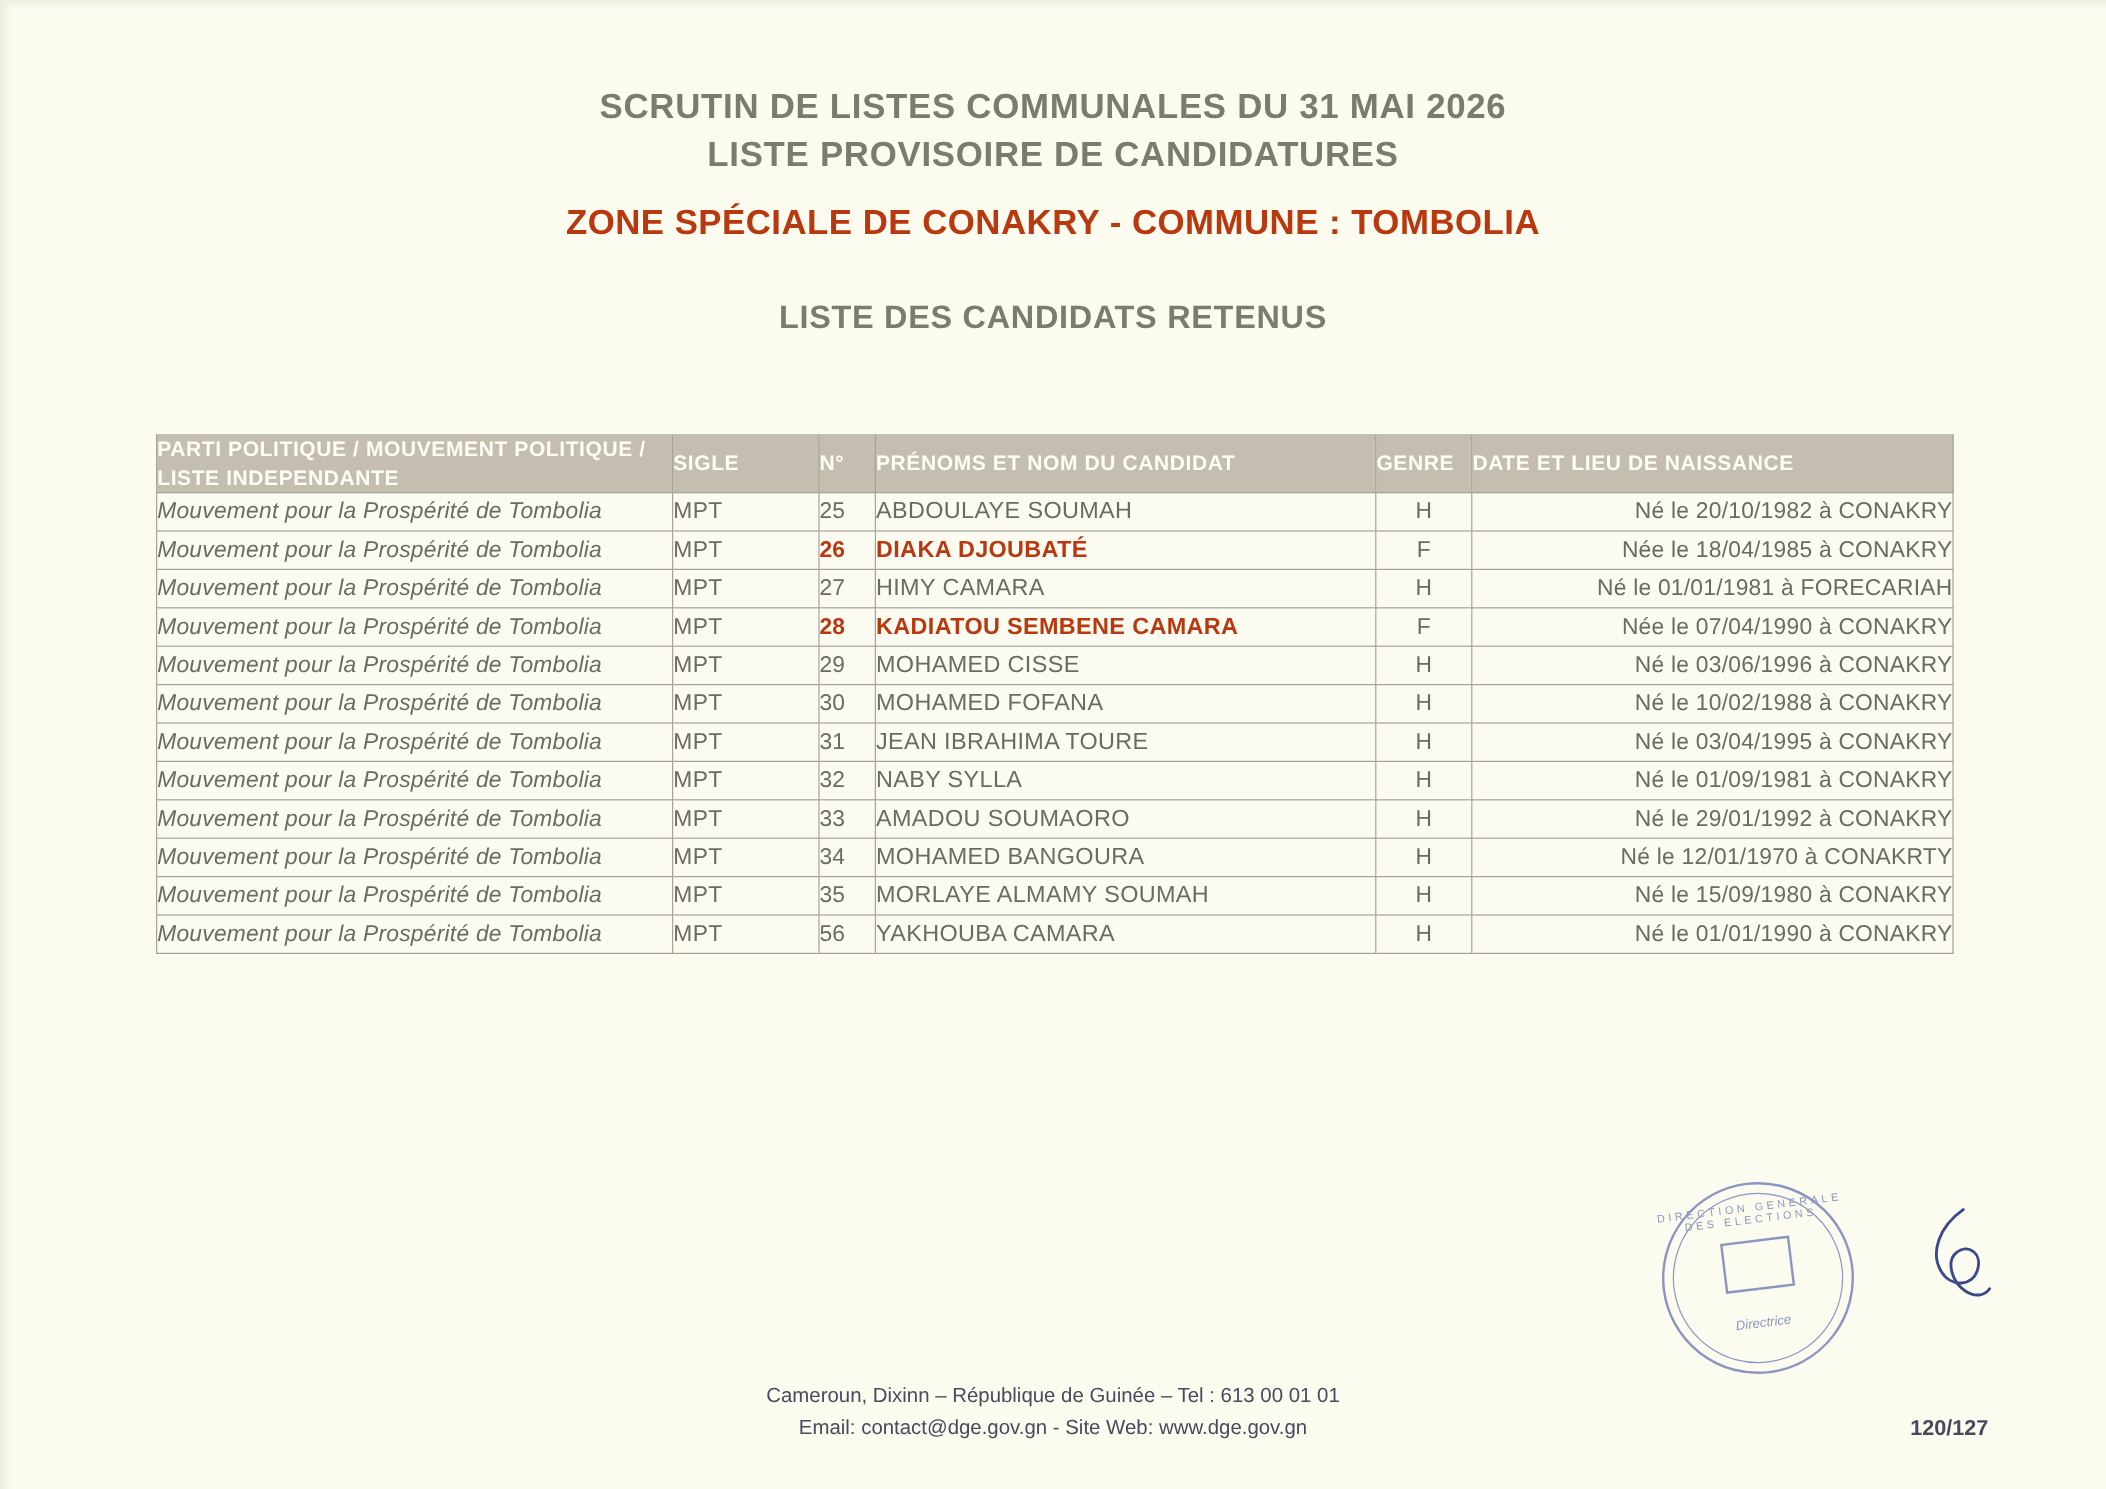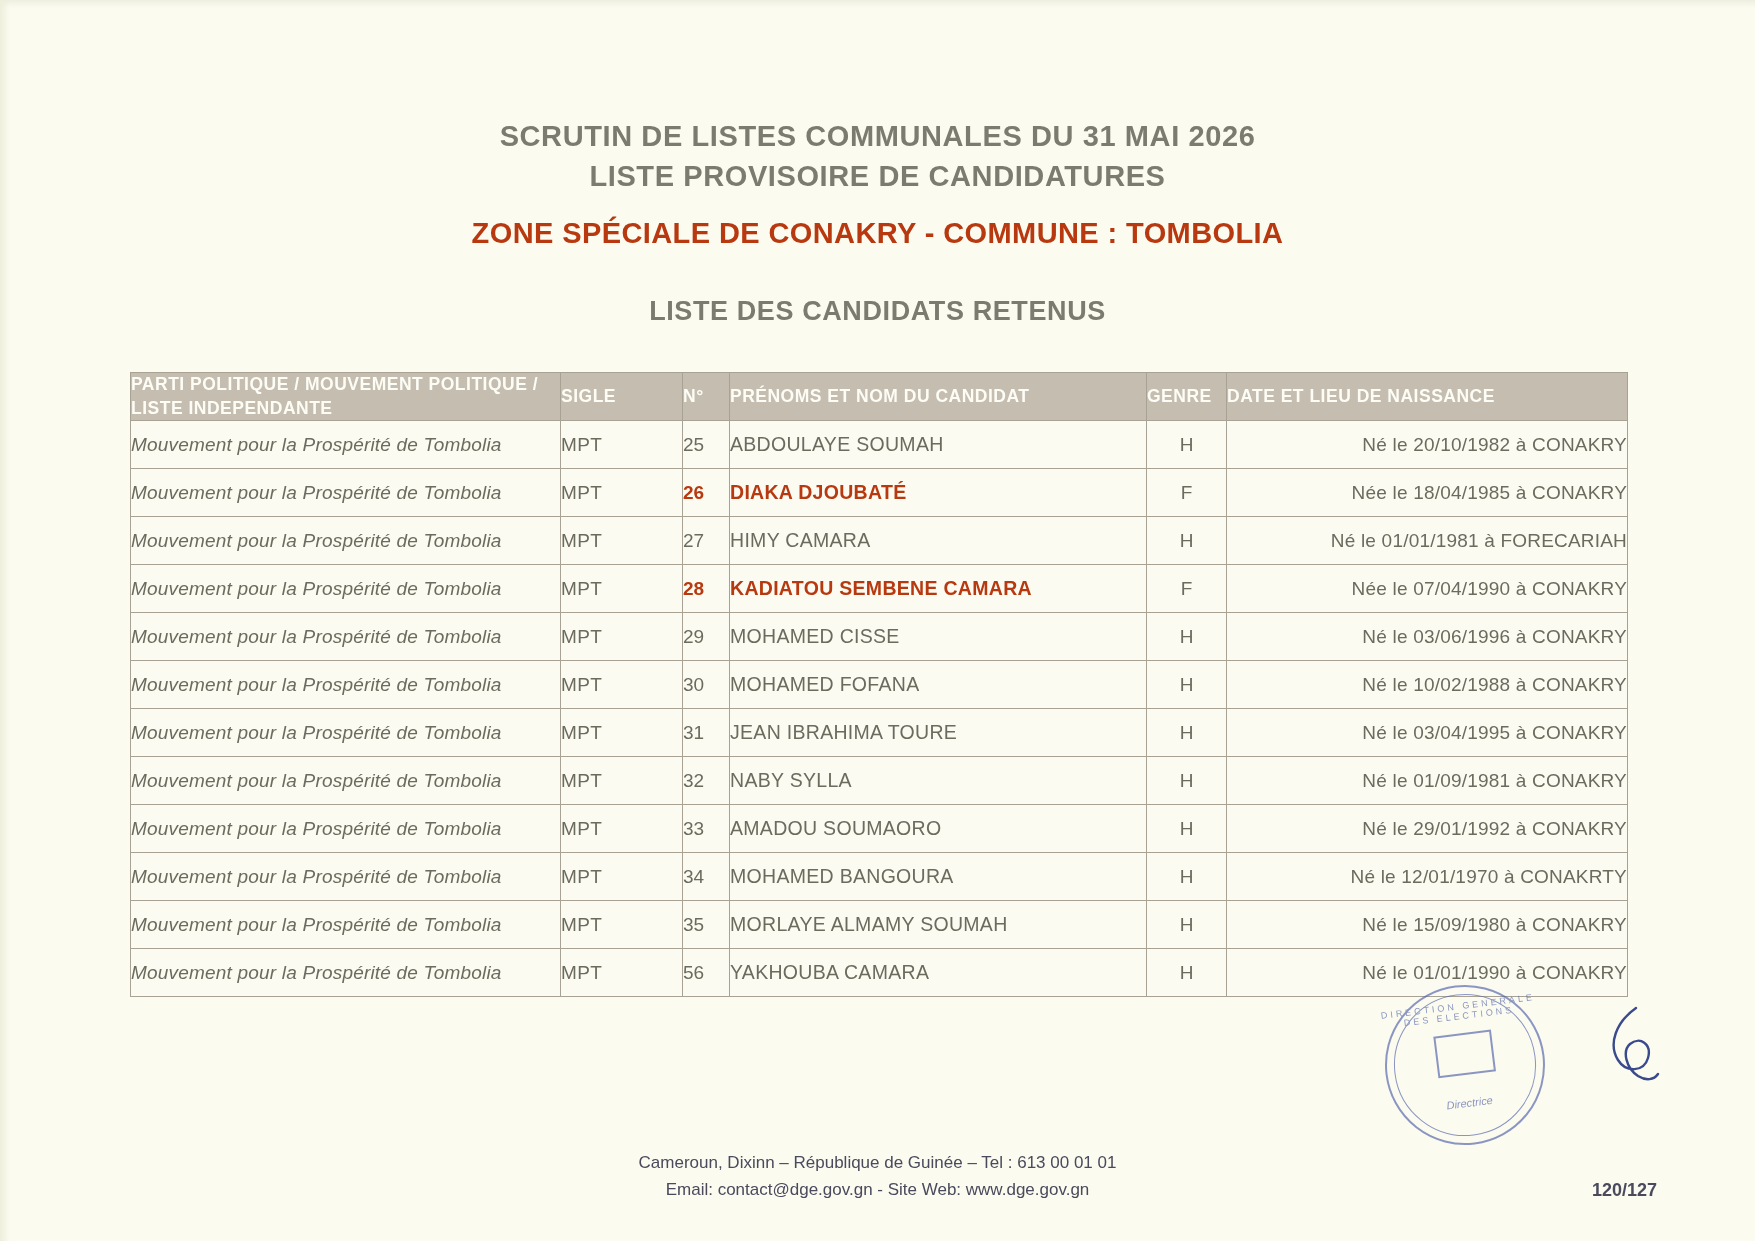--- a/index.html
+++ b/index.html
@@ -16,21 +16,21 @@
     position: relative;
   }
   .page {
     position: relative;
     width: 1755px;
     height: 1241px;
     box-sizing: border-box;
   }
   .titles {
     text-align: center;
-    padding-top: 116px;
+    padding-top: 69px;
   }
   .title-line1, .title-line2 {
     font-size: 29px;
     font-weight: bold;
     letter-spacing: 0.6px;
     color: #7b7b6f;
     line-height: 1.38;
   }
   .title-line3 {
     font-size: 29px;
@@ -45,21 +45,21 @@
     font-weight: bold;
     letter-spacing: 0.6px;
     color: #7b7b6f;
     margin-top: 42px;
   }
 
   table.candidates {
     border-collapse: collapse;
     position: absolute;
     left: 130px;
-    top: 372px;
+    top: 362px;
     width: 1497px;
     table-layout: fixed;
     background: rgba(255,255,255,0.15);
   }
   table.candidates th,
   table.candidates td {
     border: 1px solid #a8a294;
     padding: 0;
     vertical-align: middle;
   }
@@ -120,21 +120,21 @@
     color: #6b6b5e;
     padding-left: 9px;
     letter-spacing: 0.2px;
     text-align: right;
   }
   tr.highlight td.num,
   tr.highlight td.nom {
     color: #b8390f;
     font-weight: bold;
   }
-  tbody tr { height: 48px; }
+  tbody tr { height: 32px; }
 
   .footer {
     position: absolute;
     left: 0;
     right: 0;
     bottom: 38px;
     text-align: center;
     font-size: 17px;
     color: #4a4a5c;
     line-height: 1.55;

